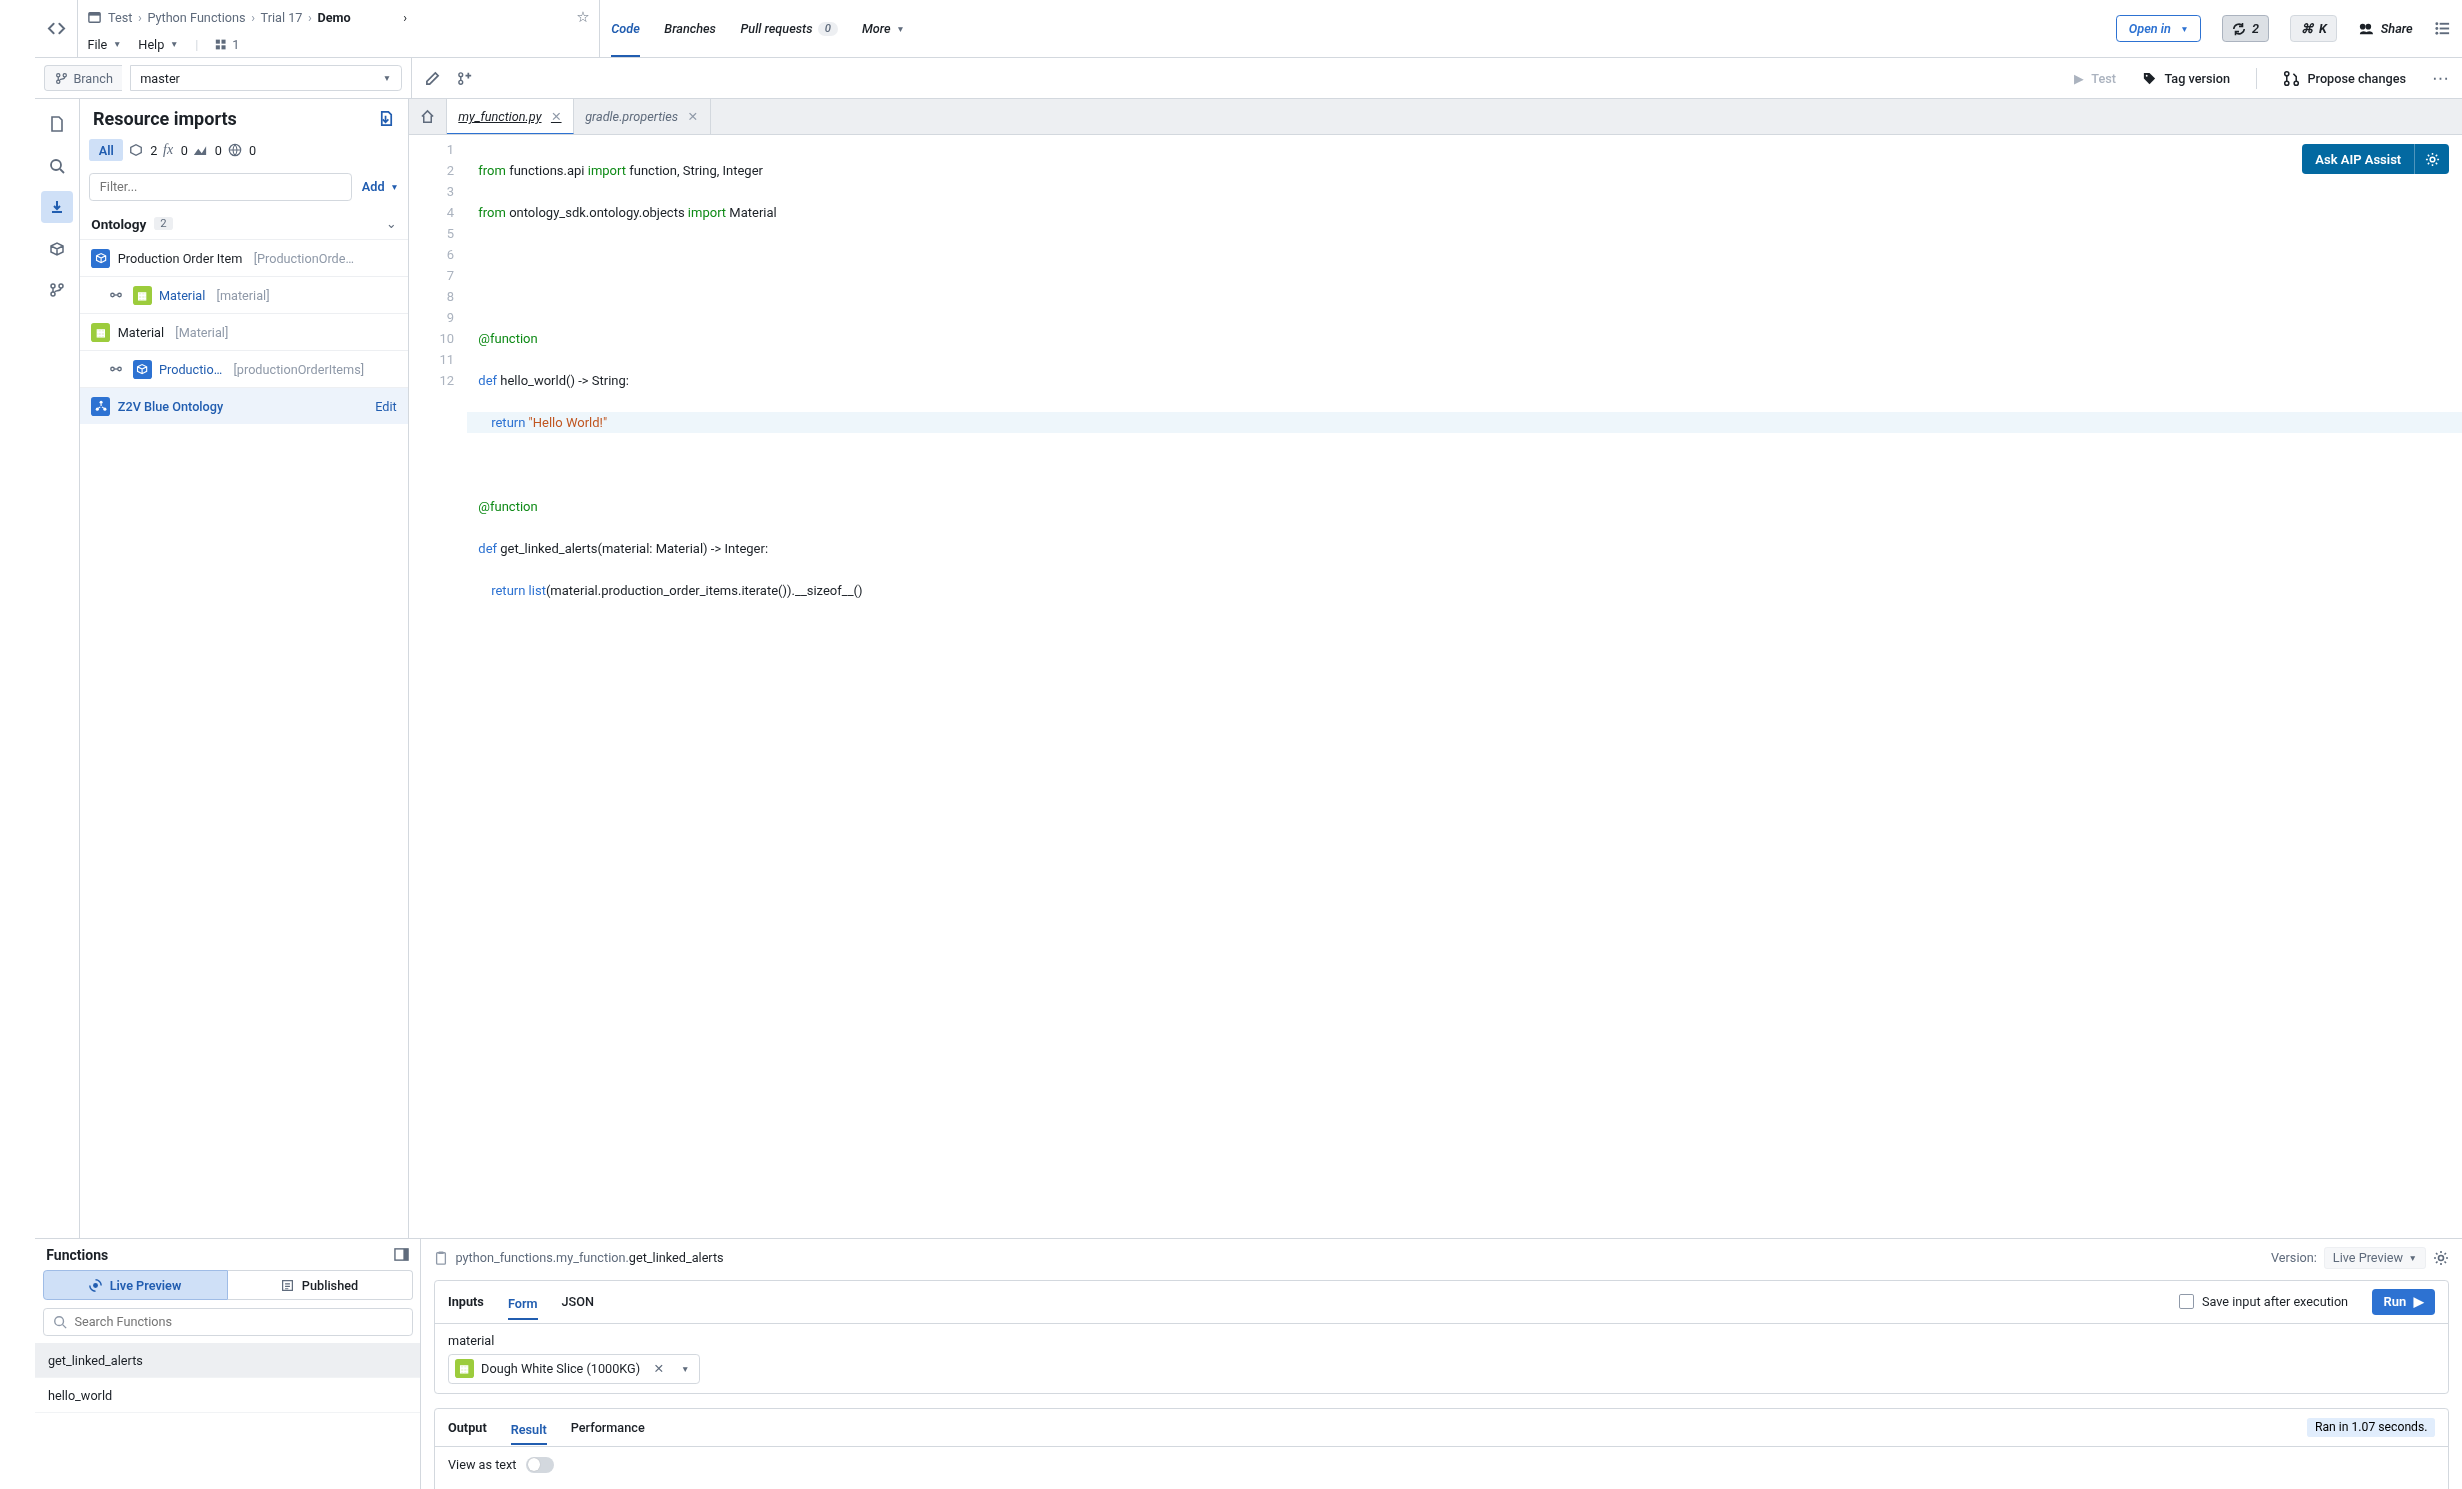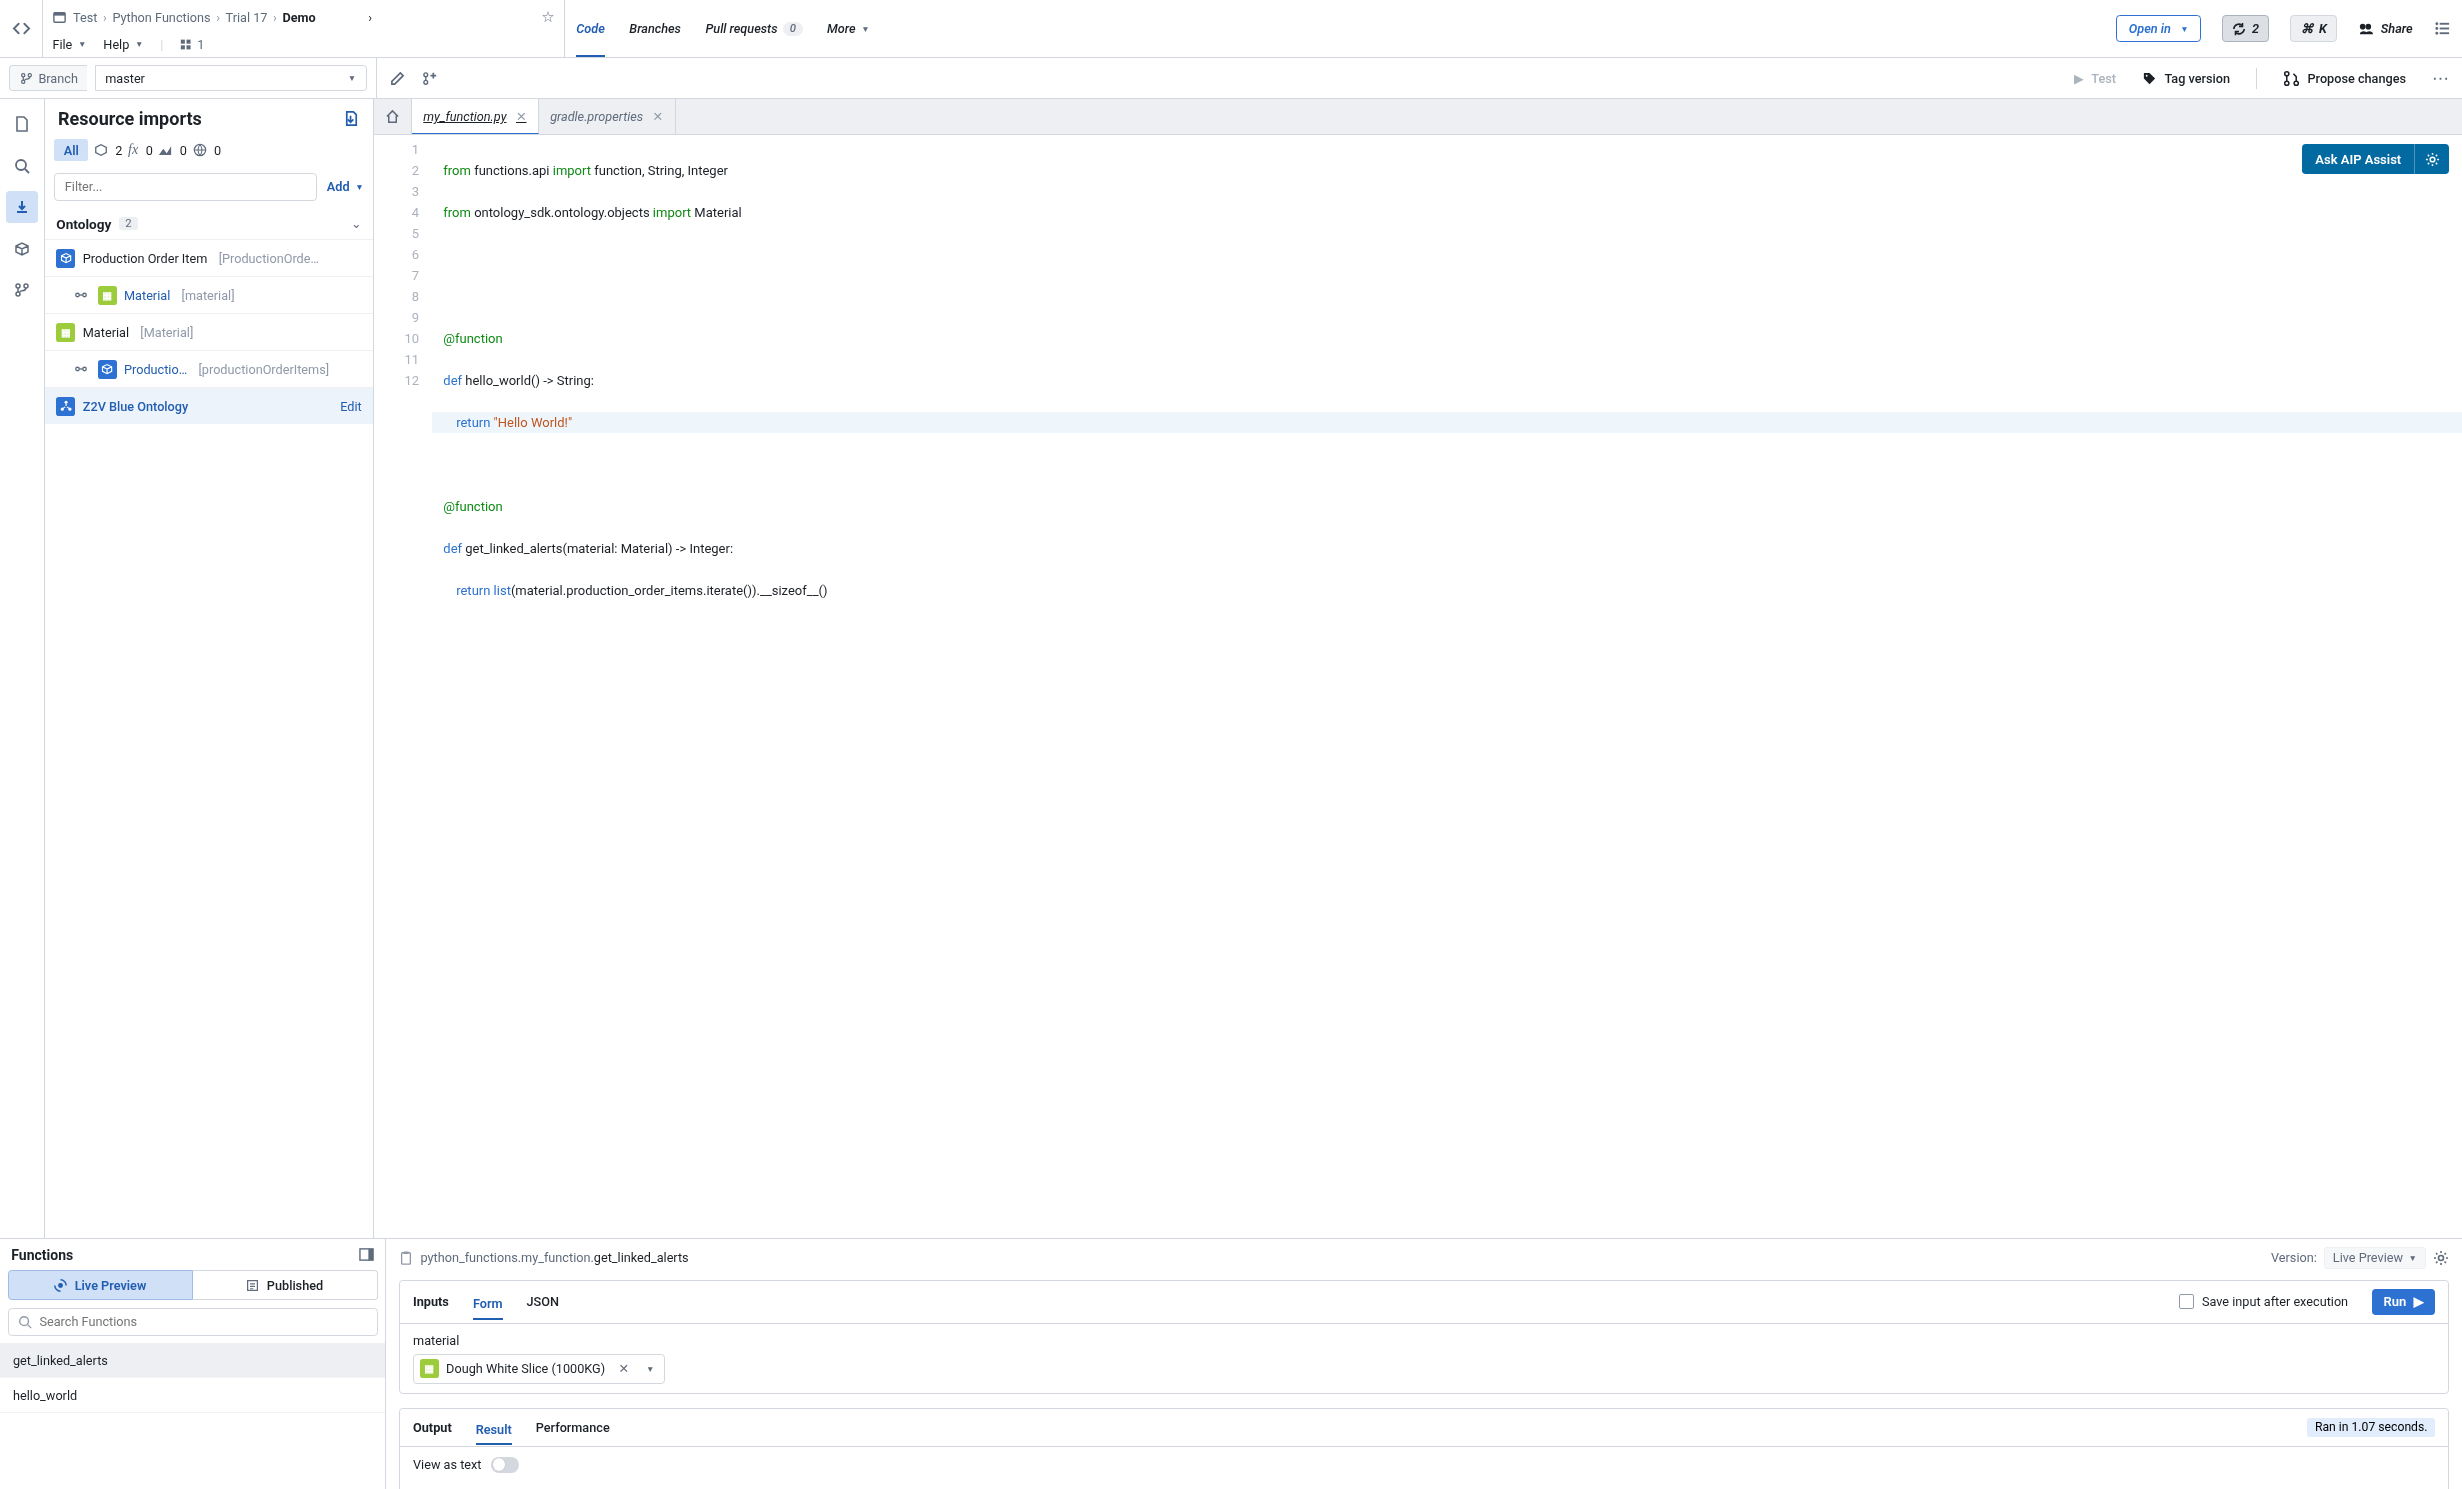--- a/index.html
+++ b/index.html
@@ -1,17 +1,17 @@
 <!DOCTYPE html>
 <html style="font-size:15px"><head>
 <meta charset="utf-8">
 <style>
 * { box-sizing: border-box; margin: 0; padding: 0; font-family: -apple-system, BlinkMacSystemFont, "Segoe UI", Roboto, sans-serif; }
 body { font-size: 12.7px; color: #1c2127; background: #fff; overflow: hidden; }
-.app { display: flex; flex-direction: column; height: 100vh; }
+.app { display: flex; flex-direction: column; height: 100vh; padding-left: 35px; }
 
 
 .header { display: flex; align-items: stretch; border-bottom: 0.9px solid #d3d8de; height: 58px; }
 .header-left { display: flex; flex-direction: column; padding: 4.7px 9.4px 0 9.4px; gap: 1.9px; border-right: 0.9px solid #d3d8de; min-width: 522px; }
 .logo-box { width: 43px; display: flex; align-items: center; justify-content: center; border-right: 0.9px solid #d3d8de; }
 .logo-glyph { font-size: 17px; color: #5f6b7c; }
 .crumbs-row { display: flex; align-items: center; gap: 5.6px; height: 26px; }
 .crumbs { display: flex; align-items: center; gap: 5.6px; color: #5f6b7c; }
 .crumbs .sep { color: #8f99a8; }
 .crumbs .seg { cursor: pointer; }

